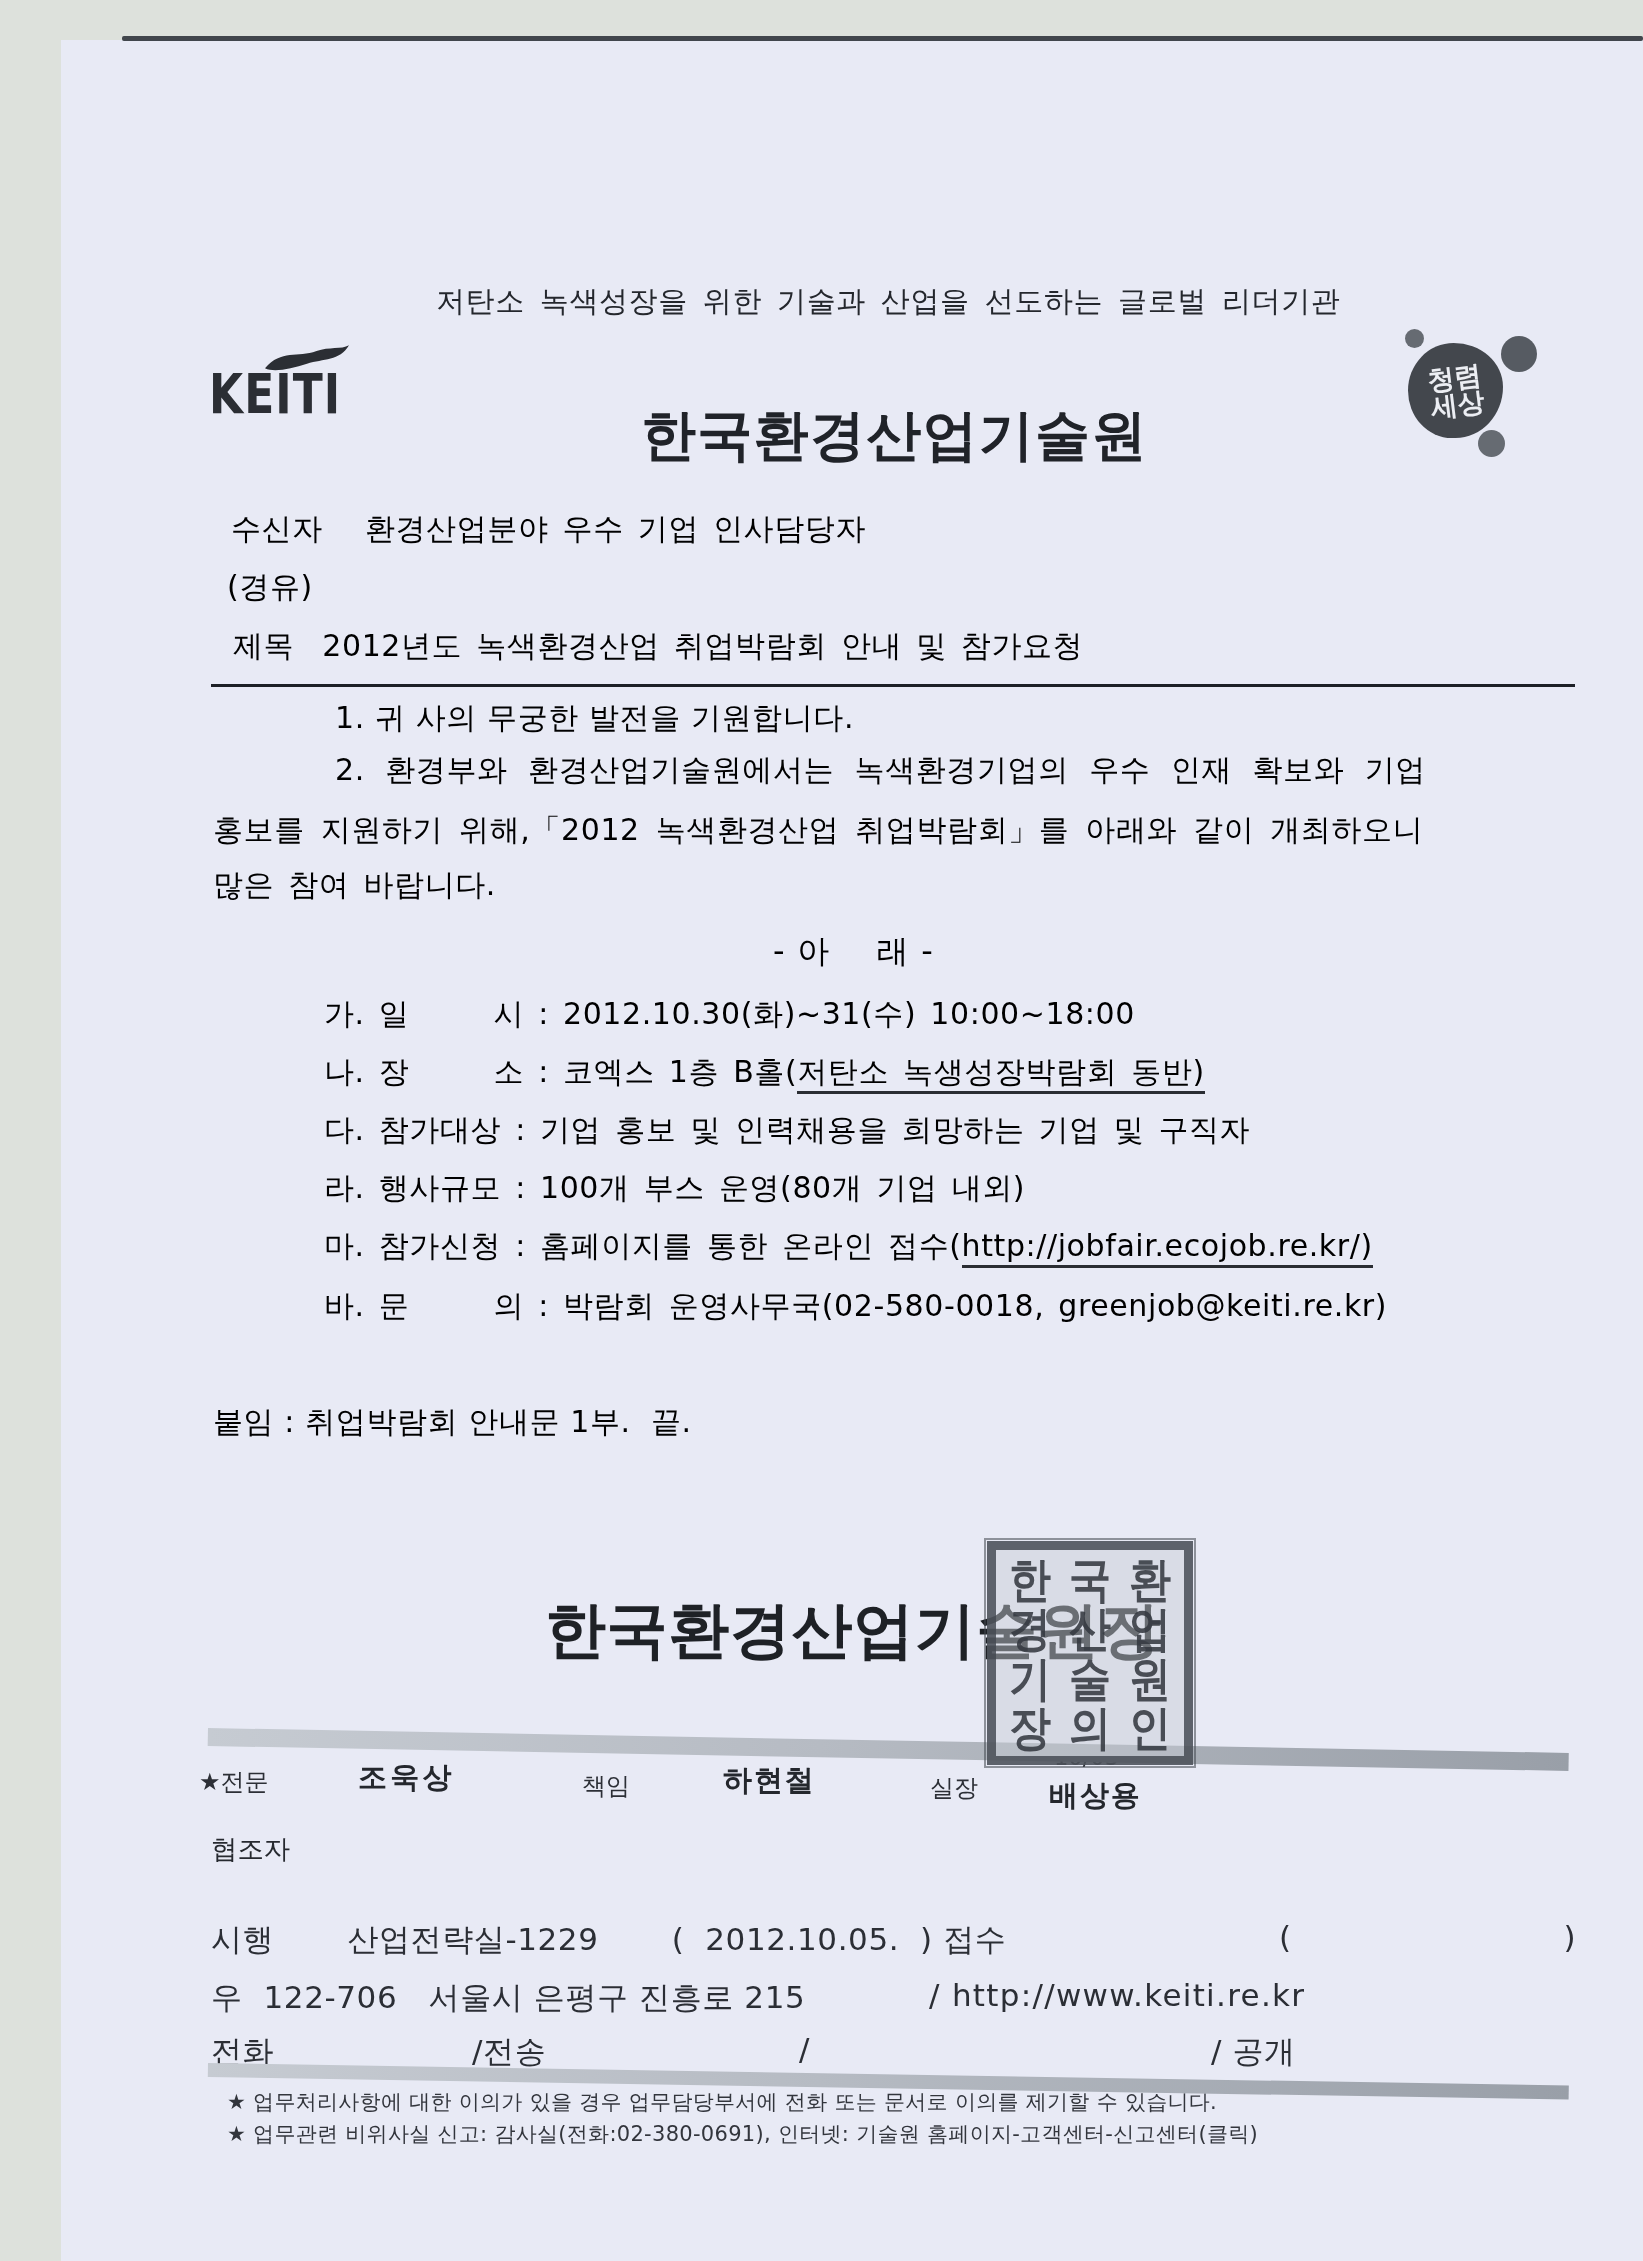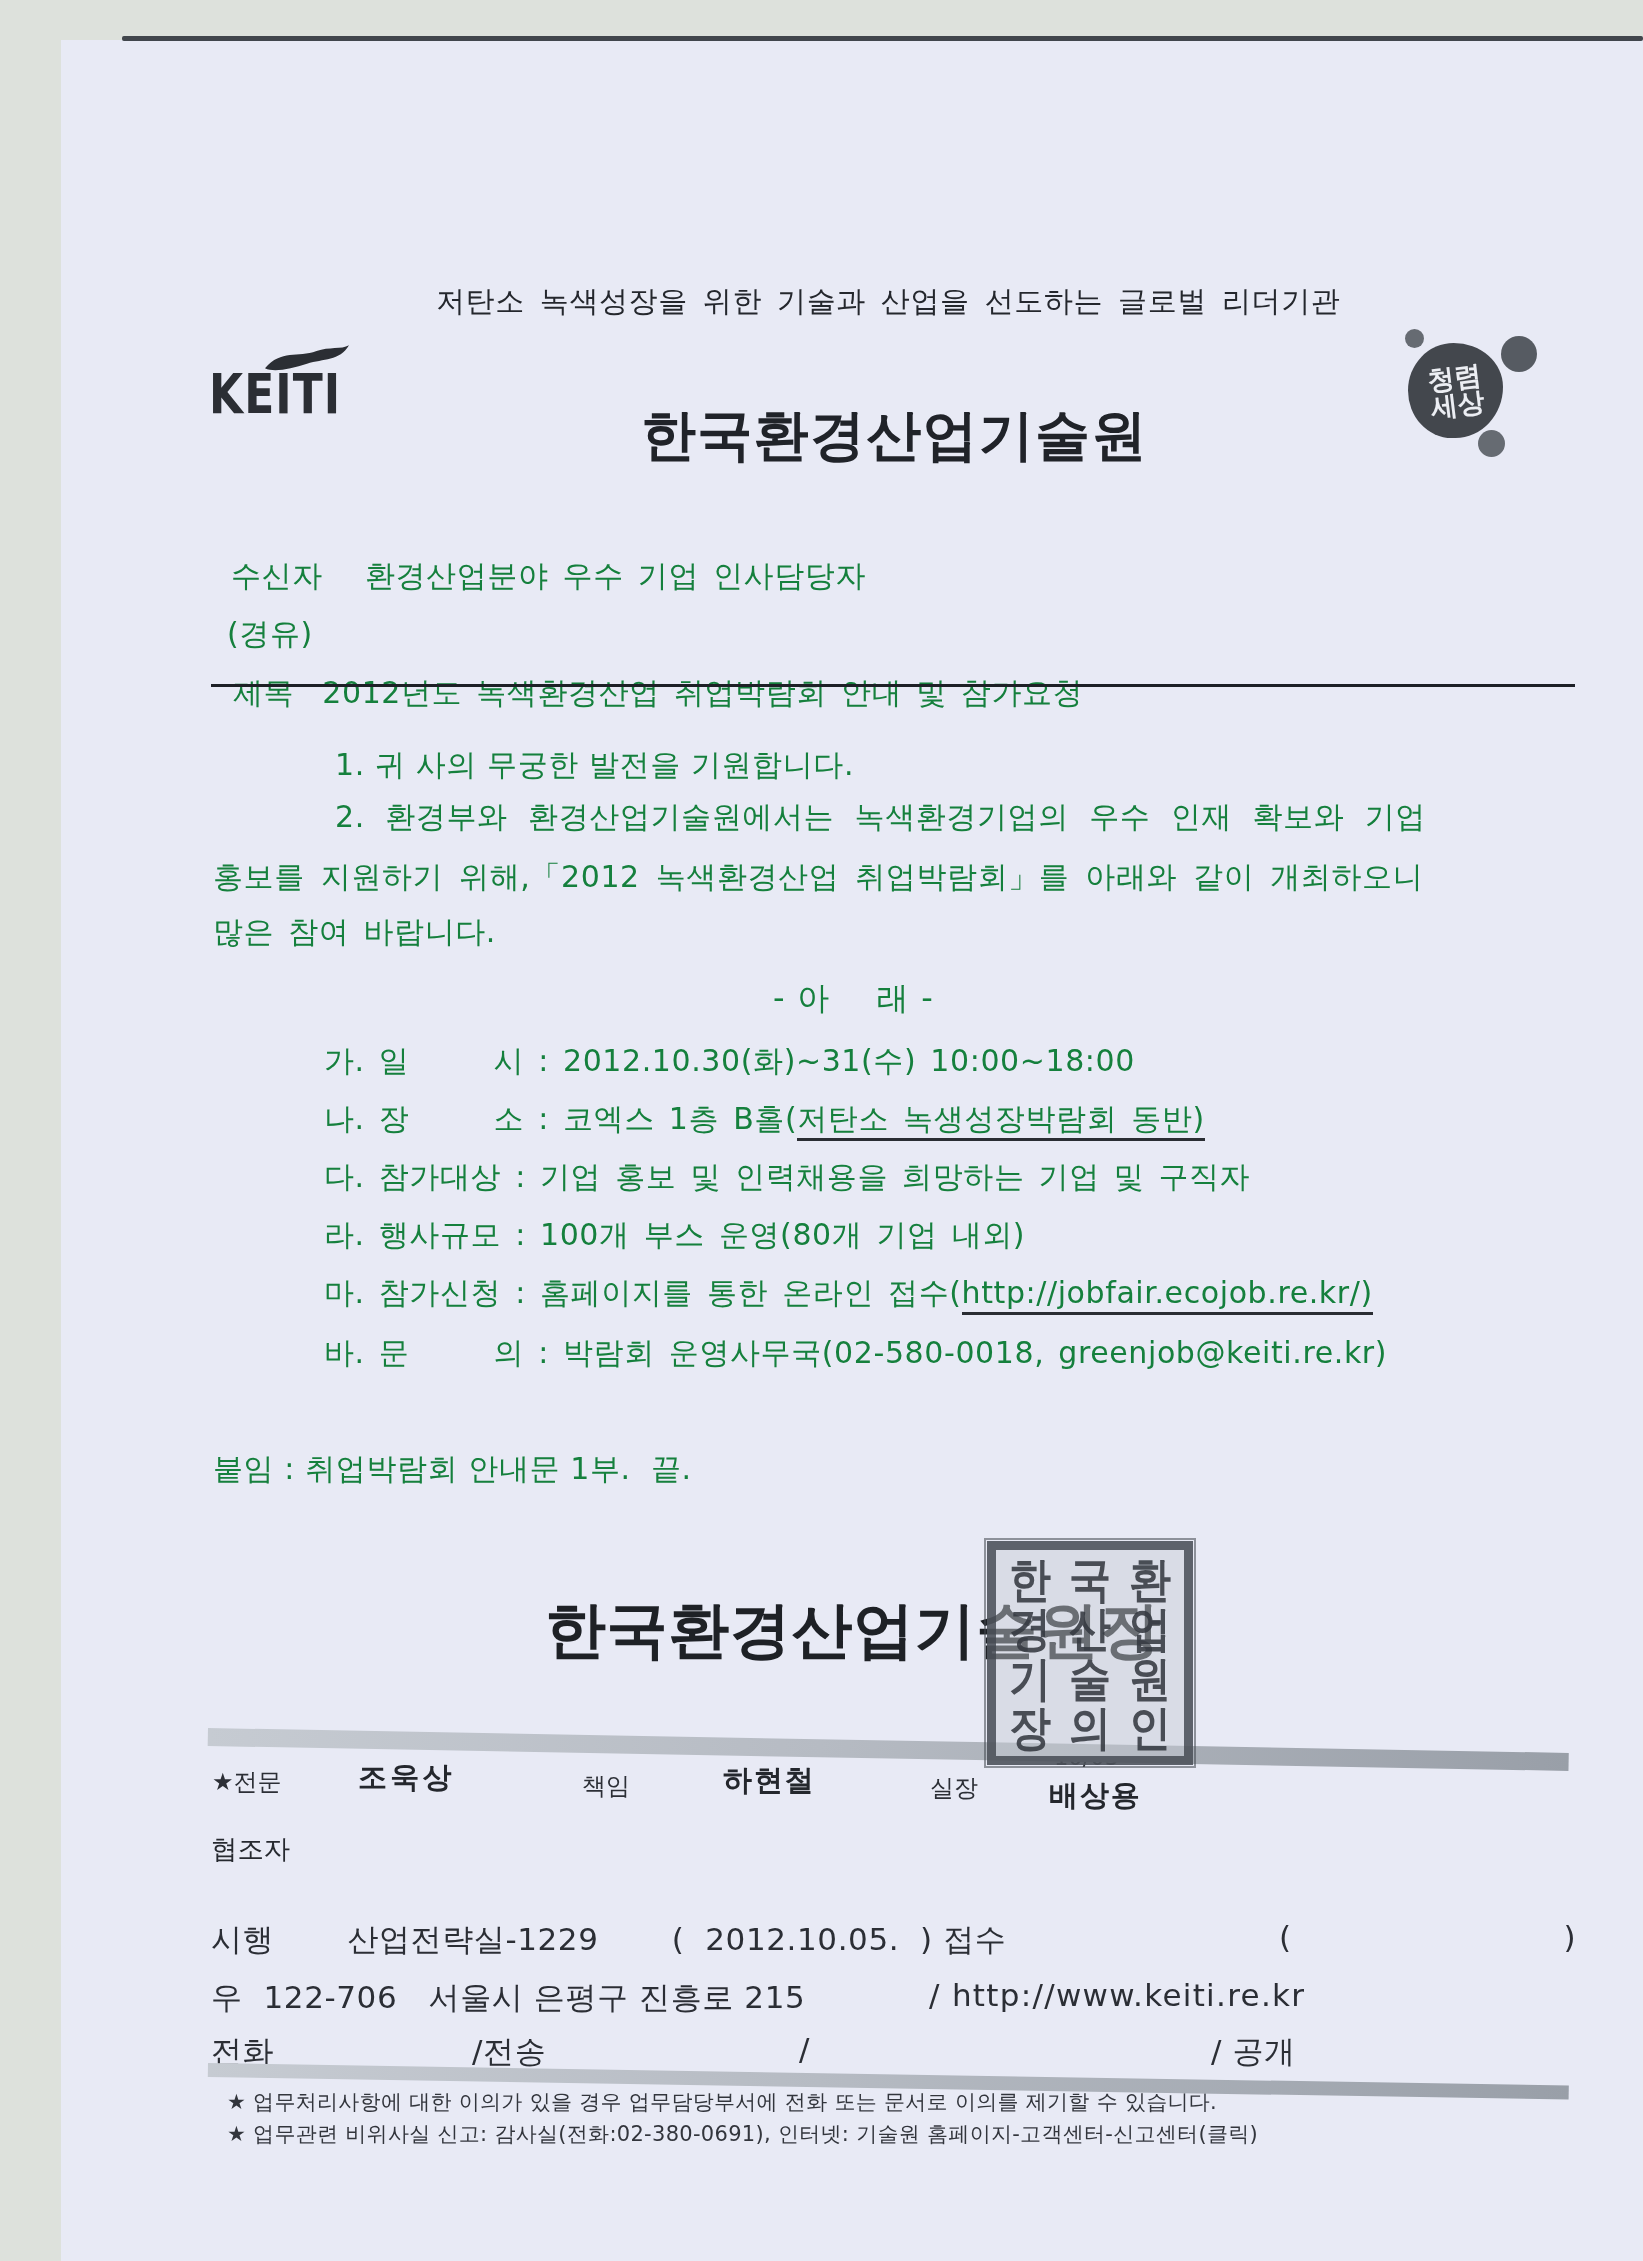--- a/index.html
+++ b/index.html
@@ -16,21 +16,21 @@
     width:1582px; height:2221px;
     background:#e8eaf5;
   }
   .paper-top-edge {
     position:absolute; left:122px; top:36px;
     width:1521px; height:5.2px;
     background:#41464c; border-radius:1.9px;
     z-index:2;
   }
   .t { position:absolute; white-space:pre; }
-  .ink { color:#15803d;margin-top:47px; }
+  .ink { color:#000000; }
 
   .slogan { left:436px; top:282px; font-size:29px; letter-spacing:0.6px; word-spacing:5.2px; color:#24272d; }
 
   .keiti { left:209px; top:332px; width:180px; height:103px; }
   .keiti-swoosh { position:absolute; left:40px; top:0; }
   .keiti-text {
     position:absolute; left:0; top:30px;
     font-size:55px; font-weight:800; letter-spacing:1.3px;
     transform:scaleX(.8); transform-origin:left top;
     color:#2b2e34;
@@ -93,21 +93,21 @@
     font-size:40px; font-weight:700; color:rgba(52,57,65,.88);
     transform:scale(1.05,1.18); line-height:1;
   }
 
   .band { position:absolute; left:208px; width:1361px; background:linear-gradient(90deg,#c6cbd2 0%,#b6bbc3 45%,#999fa8 100%); transform-origin:left top; z-index:1; }
   .band1 { top:1728px; height:18px; transform:rotate(1.05deg); }
   .band2 { top:2063px; height:14px; transform:rotate(.95deg); }
 
   .lab-s { font-size:24px; color:#2c2f36; }
   .name-b { font-size:29px; font-weight:700; color:#24272d; }
-  .ap-drafter-label  { left:212px;  top:1766px;text-align:right; }
+  .ap-drafter-label  { left:199px;  top:1766px;text-align:right; }
   .ap-drafter        { left:358px;  top:1758px; letter-spacing:3.2px; }
   .ap-reviewer-label { left:582px;  top:1770px; }
   .ap-reviewer       { left:723px; top:1761px; letter-spacing:1.9px; }
   .ap-director-label { left:930px; top:1772px; }
   .ap-date           { left:1054px; top:1744px; font-size:22.6px; }
   .ap-director       { left:1049px; top:1776px; letter-spacing:1.9px; }
   .cooperator        { left:211px;  top:1832px; font-size:26.4px; }
 
   .foot { font-size:31px; letter-spacing:0.6px; color:#2b2e35; }
   .f-exec     { left:211px;  top:1919px; }

